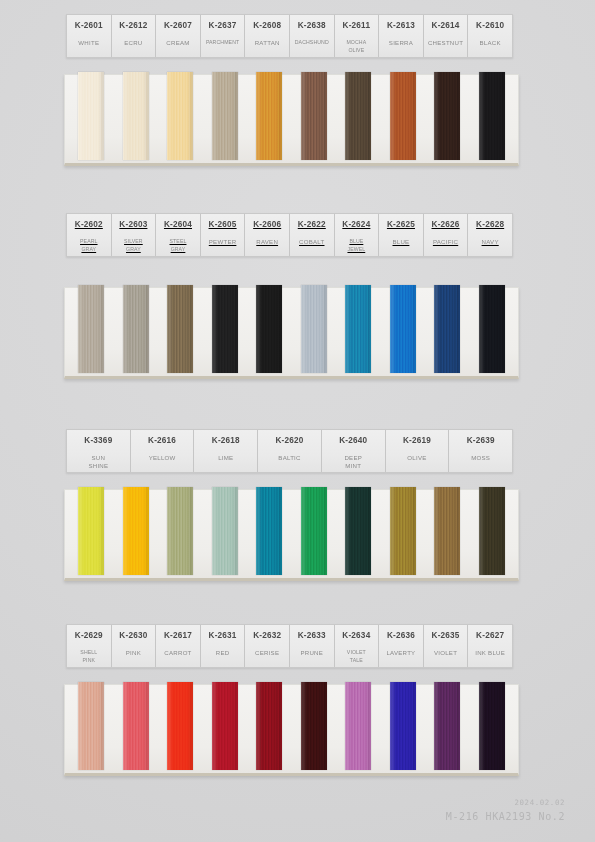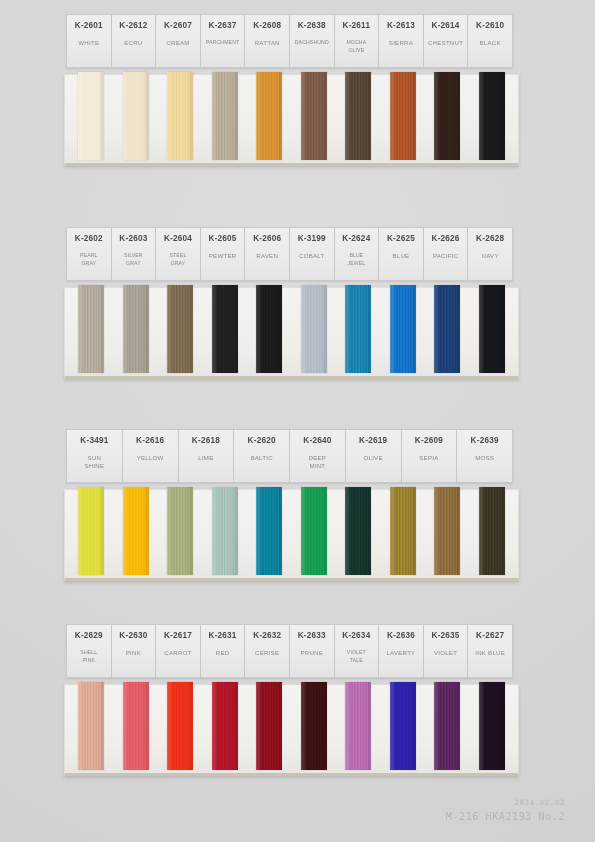--- a/index.html
+++ b/index.html
@@ -31,21 +31,21 @@
   }
   .label-cell{
     flex:1 1 0;
     border-right:1px solid #c6c6c6;
     box-sizing:border-box;
     padding-top:6px;
     display:flex;
     flex-direction:column;
     align-items:center;
     justify-content:flex-start;
-    height:52px;
+    height:42px;
   }
   .label-cell:last-child{border-right:none;}
   .code{
     font-size:8.2px;
     letter-spacing:.2px;
     color:#4b4b4b;
     font-weight:700;
     white-space:nowrap;
   }
   .cname{
@@ -195,21 +195,21 @@
       <div class="swatch-slot">
         <div class="swatch" title="K-2613 SIERRA" style="background: rgb(173, 83, 39);"></div>
       </div>
       <div class="swatch-slot">
         <div class="swatch" title="K-2614 CHESTNUT" style="background: rgb(50, 32, 26);"></div>
       </div>
       <div class="swatch-slot">
         <div class="swatch" title="K-2610 BLACK" style="background: rgb(25, 24, 26);"></div>
       </div>
     </div>
-    <div class="label-card" style="top: 227px;">
+    <div class="label-card" style="top: 213px; text-decoration: underline;">
       <div class="label-cell">
         <div class="code">K-2602</div>
         <div class="cname sm">PEARL
 GRAY</div>
       </div>
       <div class="label-cell">
         <div class="code">K-2603</div>
         <div class="cname sm">SILVER
 GRAY</div>
       </div>
@@ -220,21 +220,21 @@
       </div>
       <div class="label-cell">
         <div class="code">K-2605</div>
         <div class="cname">PEWTER</div>
       </div>
       <div class="label-cell">
         <div class="code">K-2606</div>
         <div class="cname">RAVEN</div>
       </div>
       <div class="label-cell">
-        <div class="code">K-3199</div>
+        <div class="code">K-2622</div>
         <div class="cname">COBALT</div>
       </div>
       <div class="label-cell">
         <div class="code">K-2624</div>
         <div class="cname sm">BLUE
 JEWEL</div>
       </div>
       <div class="label-cell">
         <div class="code">K-2625</div>
         <div class="cname">BLUE</div>
@@ -275,21 +275,21 @@
       </div>
       <div class="swatch-slot">
         <div class="swatch" title="K-2626 PACIFIC" style="background: rgb(27, 63, 115);"></div>
       </div>
       <div class="swatch-slot">
         <div class="swatch" title="K-2628 NAVY" style="background: rgb(20, 22, 28);"></div>
       </div>
     </div>
     <div class="label-card" style="top: 429px;">
       <div class="label-cell">
-        <div class="code">K-3491</div>
+        <div class="code">K-3369</div>
         <div class="cname">SUN
 SHINE</div>
       </div>
       <div class="label-cell">
         <div class="code">K-2616</div>
         <div class="cname">YELLOW</div>
       </div>
       <div class="label-cell">
         <div class="code">K-2618</div>
         <div class="cname">LIME</div>
@@ -299,24 +299,20 @@
         <div class="cname">BALTIC</div>
       </div>
       <div class="label-cell">
         <div class="code">K-2640</div>
         <div class="cname">DEEP
 MINT</div>
       </div>
       <div class="label-cell">
         <div class="code">K-2619</div>
         <div class="cname">OLIVE</div>
-      </div>
-      <div class="label-cell">
-        <div class="code">K-2609</div>
-        <div class="cname">SEPIA</div>
       </div>
       <div class="label-cell">
         <div class="code">K-2639</div>
         <div class="cname">MOSS</div>
       </div>
     </div>
     <div class="swatch-card" style="top: 489px; height: 92px;">
       <div class="swatch-slot">
         <div class="swatch" title="K-2615 SUN SHINE" style="background: rgb(222, 222, 60);"></div>
       </div>

